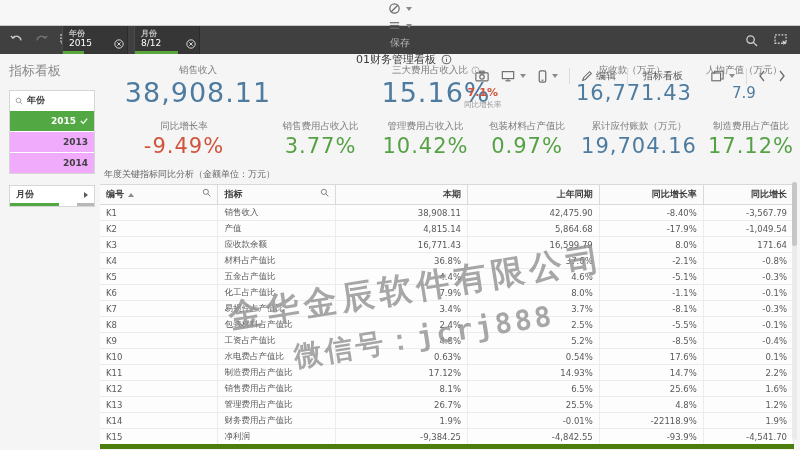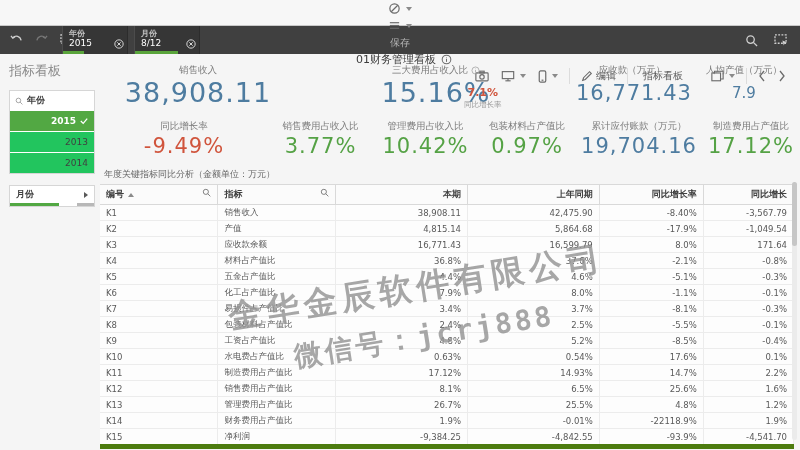--- a/index.html
+++ b/index.html
@@ -32,21 +32,21 @@
   .sel-right { margin-left:auto; display:flex; align-items:center; gap:16px; padding-right:12px; }
   .sel-right svg { stroke:#cfcfcf; fill:none; stroke-width:1.4; }
 
   
   .content { display:flex; height:396px; }
   .sidebar { width:100px; padding:8px 5px 0 9px; }
   .sb-title { font-size:13px; color:#8a8a8a; margin-bottom:10px; }
   .listbox { background:#fff; border:1px solid #d6d6d6; }
   .lb-header { display:flex; align-items:center; gap:4px; padding:3px 5px; font-size:9px; font-weight:bold; color:#404040; }
   .lb-header svg { stroke:#8a8a8a; fill:none; stroke-width:1.3; }
-  .lb-item { height:20px; margin-top:1px; display:flex; align-items:center; justify-content:flex-end; gap:4px; padding:0 6px; font-size:9px; background:#22c55e; color:#404040; cursor:pointer; }
+  .lb-item { height:20px; margin-top:1px; display:flex; align-items:center; justify-content:flex-end; gap:4px; padding:0 6px; font-size:9px; background:#f0abfc; color:#404040; cursor:pointer;font-weight:bold; }
   .lb-item.selected { background:#52a843; color:#fff; font-weight:bold; }
   .lb-item svg { stroke:#fff; fill:none; stroke-width:1.6; }
   .cfilter { margin-top:11px; height:22px; background:#fff; border:1px solid #d6d6d6; position:relative; display:flex; align-items:center; justify-content:space-between; padding:0 6px 3px 6px; font-size:9px; font-weight:bold; color:#404040; cursor:pointer; }
   .tri-right { width:0; height:0; border-top:3px solid transparent; border-bottom:3px solid transparent; border-left:4px solid #595959; }
   .mini-bar { position:absolute; left:0; right:0; bottom:0; height:3px; display:flex; }
   .mini-bar span { height:100%; display:block; }
 
   
   .main { flex:1; position:relative; padding-top:10px; }
   .kpi-row { display:flex; }

